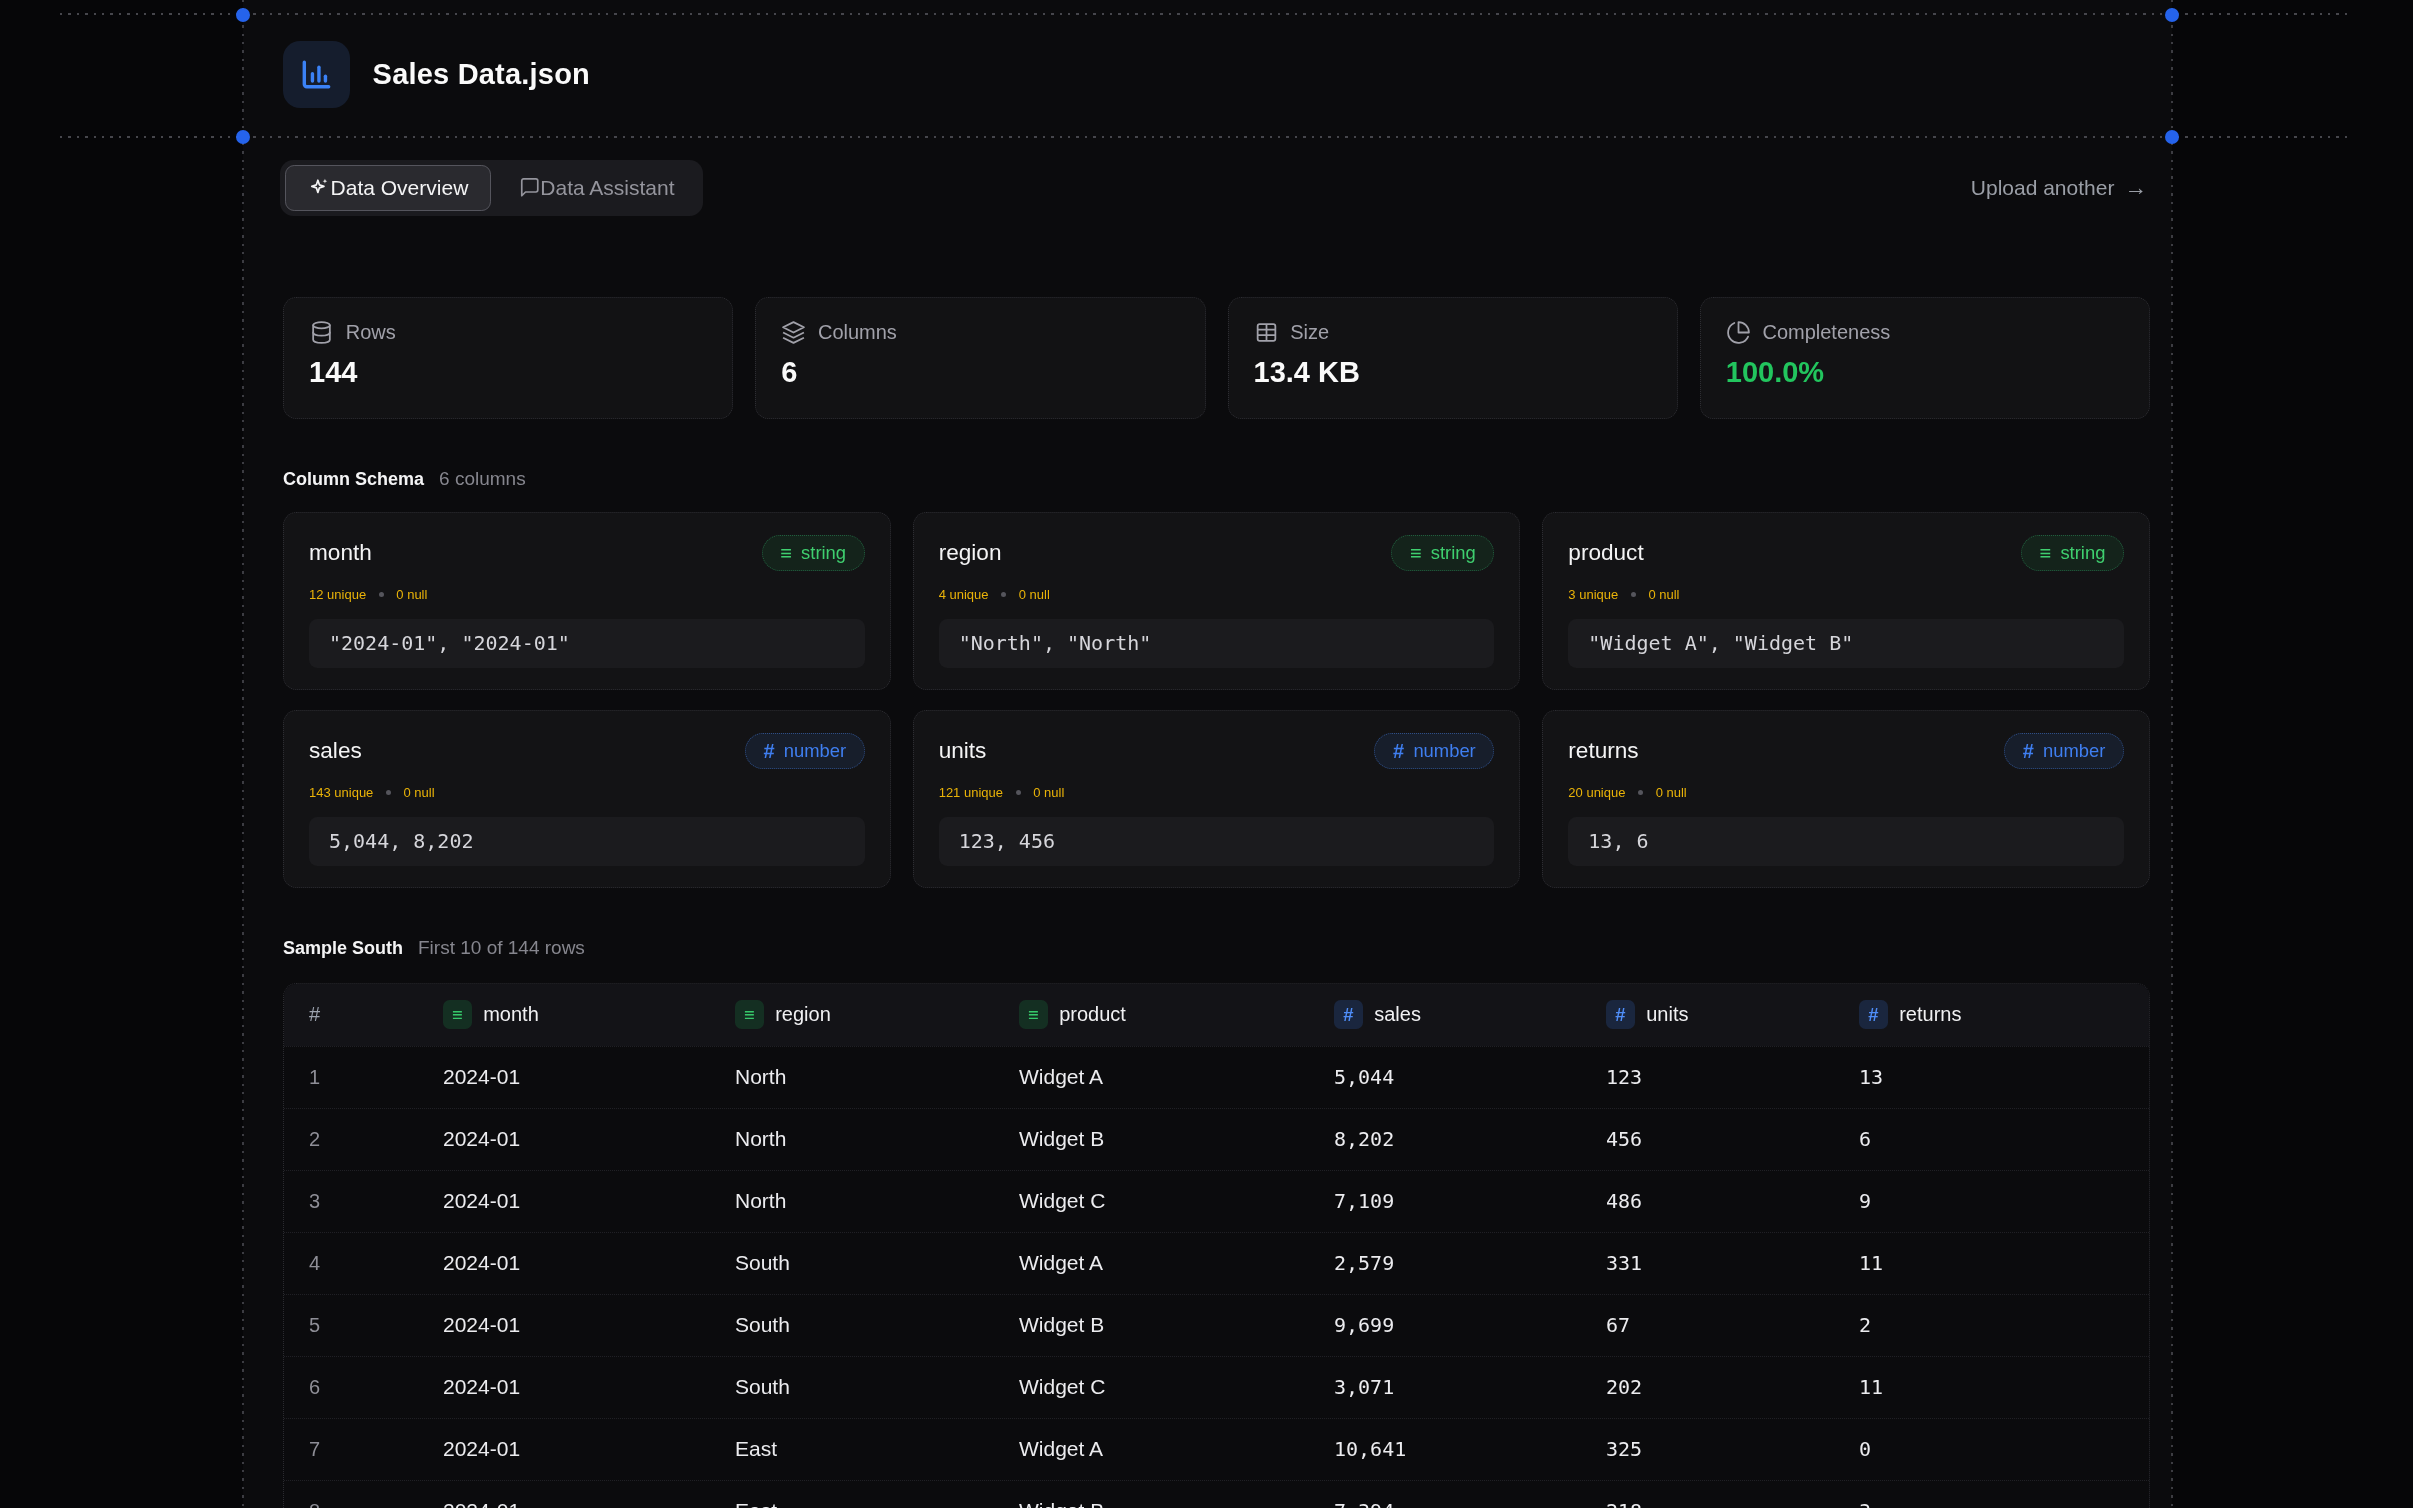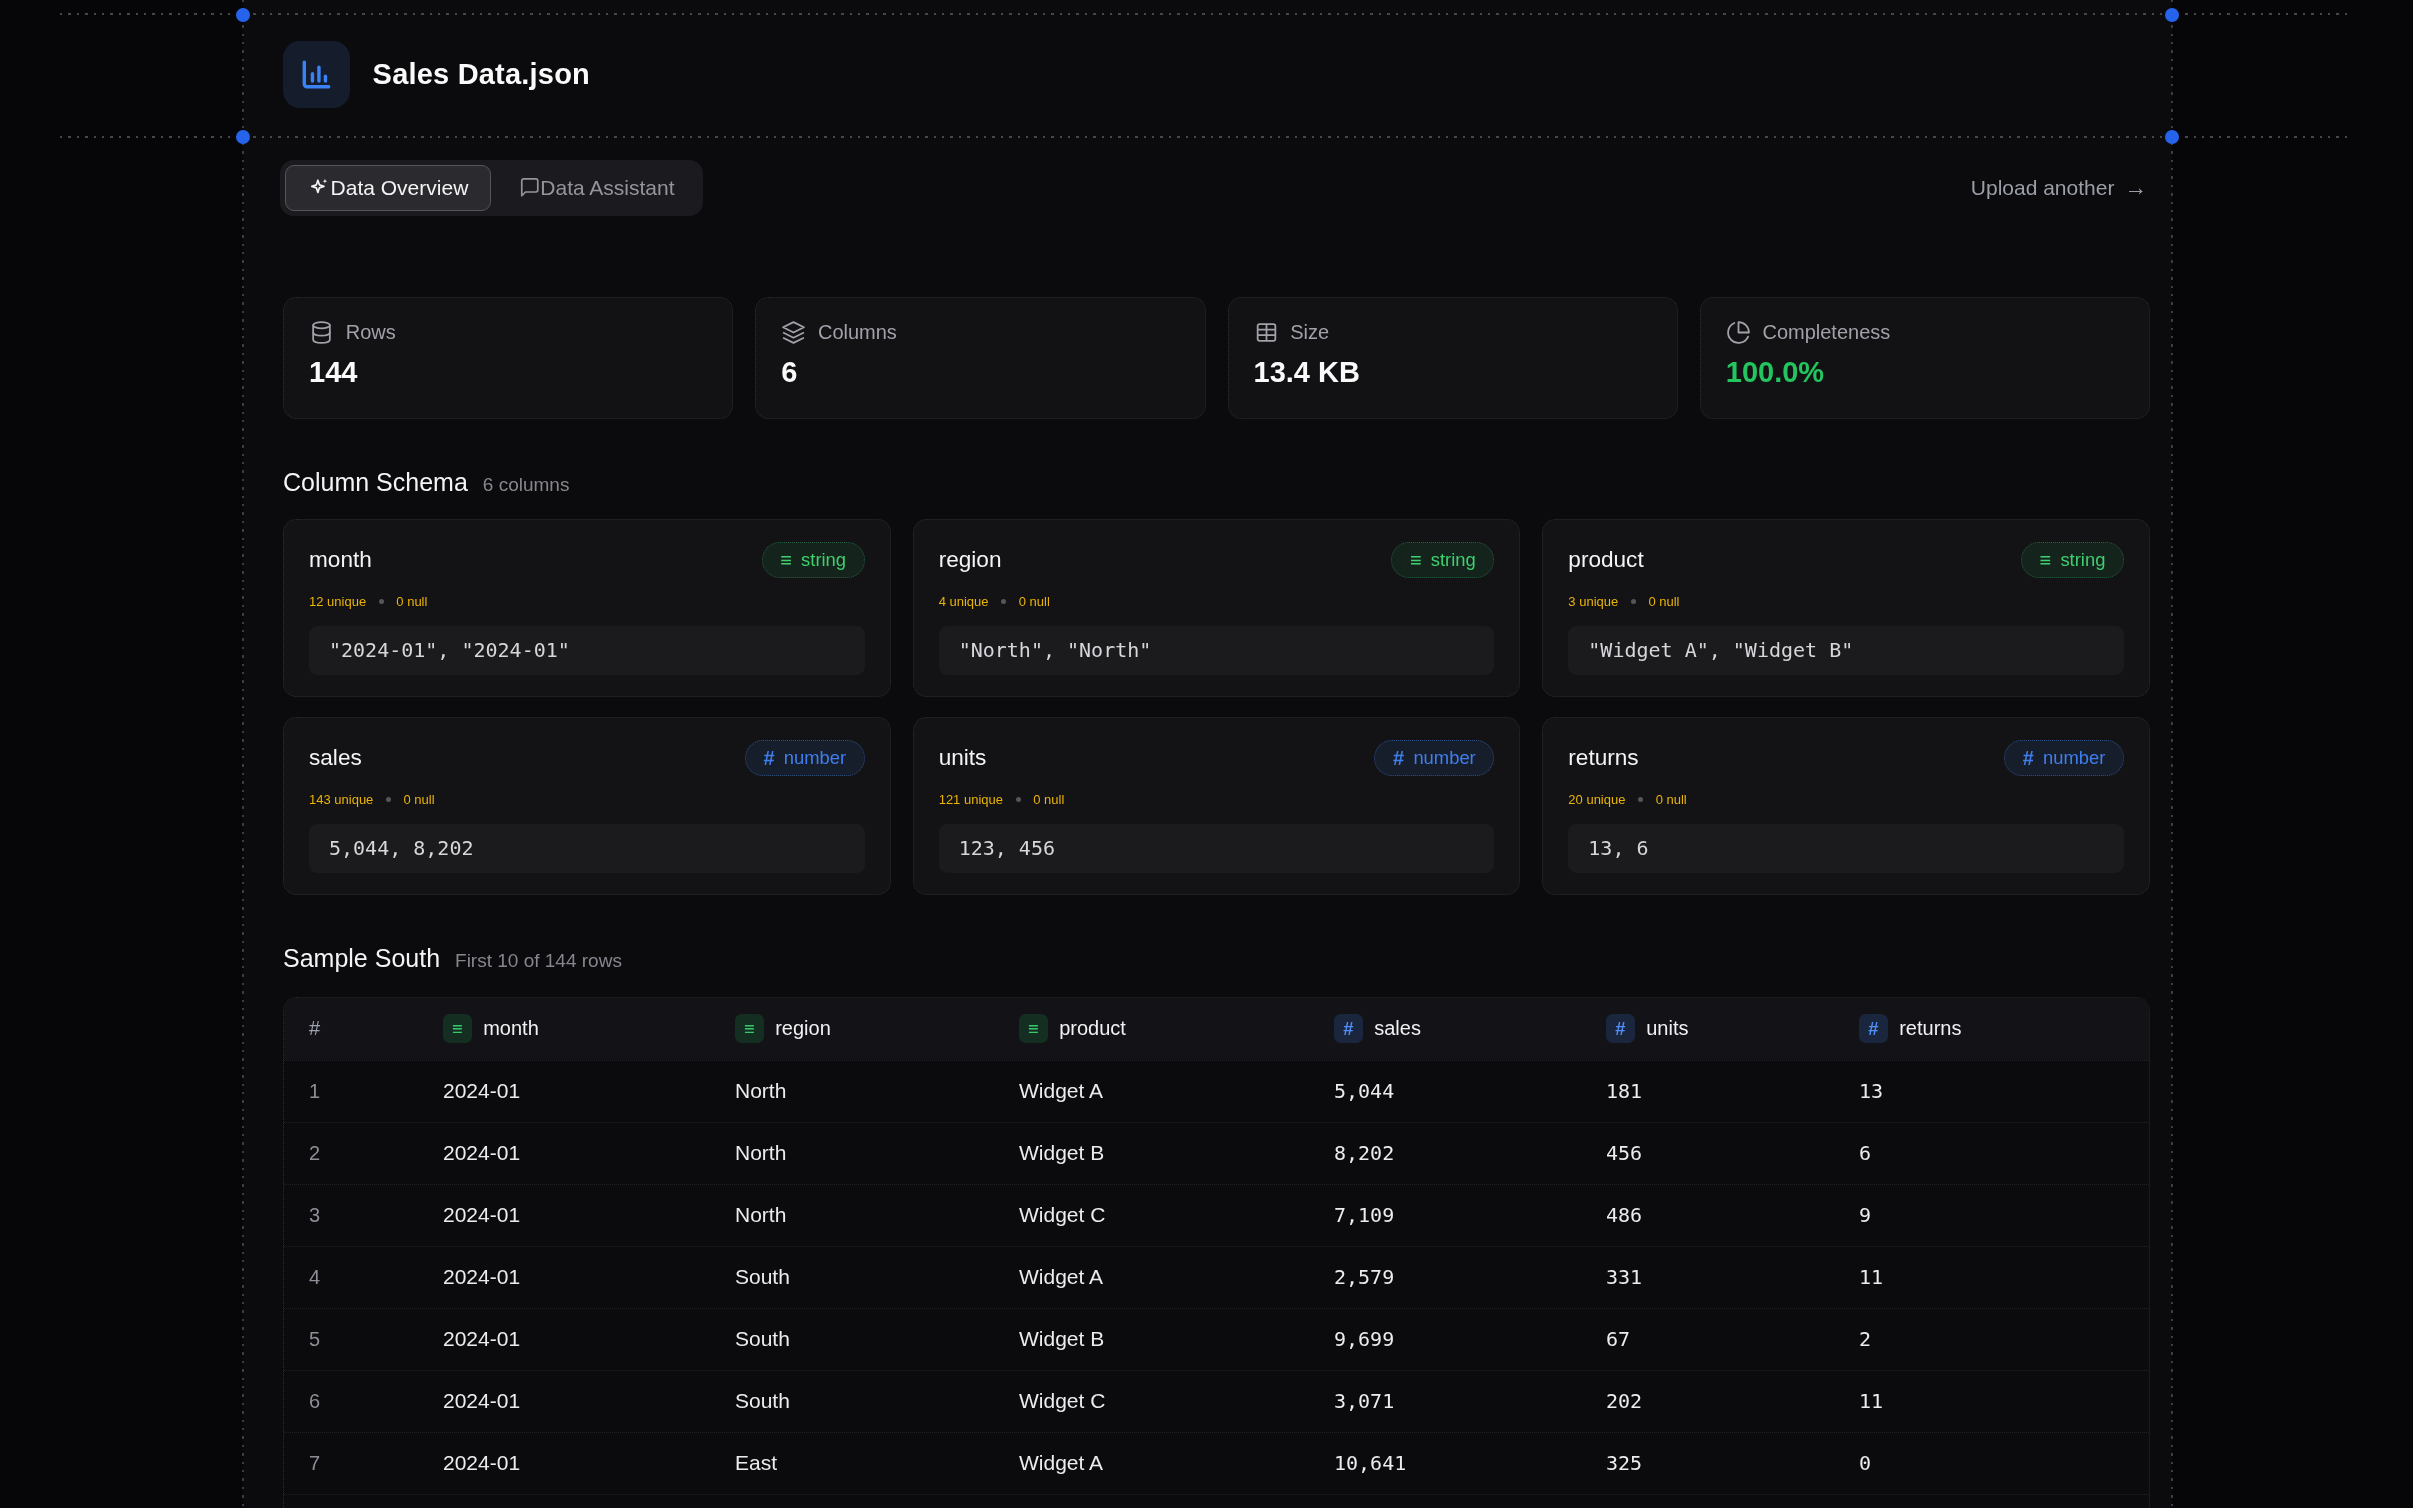--- a/index.html
+++ b/index.html
@@ -53,21 +53,21 @@
 
   .stats { margin-top:59px; display:grid; grid-template-columns:repeat(4,1fr); gap:22px; }
   .stat-card { height:122px; background:#121214; border:1.7px dotted #2d2d32;
     border-radius:13.4px; padding:22px 25px; }
   .stat-label { display:flex; align-items:center; gap:11.7px; color:#a1a1aa; font-size:20px; }
   .stat-label svg { display:block; flex:0 0 auto; }
   .stat-value { margin-top:11px; font-size:29px; font-weight:700; color:#fafafa; }
   .stat-value.green { color:#22c55e; }
 
   .section-head { margin-top:49px; display:flex; align-items:baseline; gap:15px; }
-  .section-title { font-size:25px; font-weight:400; color:#f4f4f5; }
+  .section-title { font-size:18px; font-weight:700; color:#f4f4f5; }
   .section-sub { font-size:19px; color:#86868e;text-align:right; }
 
   .schema-grid { margin-top:22px; display:grid; grid-template-columns:repeat(3,1fr);
     gap:20px 22px; }
   .scard { height:178px; background:#131315; border:1.7px dotted #2d2d32; border-radius:13.4px;
     padding:22px 25px; }
   .scard-top { display:flex; align-items:center; justify-content:space-between; }
   .sname { font-size:22.6px; font-weight:500; color:#f4f4f5; }
   .badge { display:inline-flex; align-items:center; gap:9.2px; padding:5.9px 17.6px;
     border-radius:837px; font-size:18.4px; }
@@ -333,21 +333,21 @@
         </div>
       </div>
 
       <div class="tbody">
         <div class="trow">
           <div class="c-idx">1</div>
           <div class="c-txt">2024-01</div>
           <div class="c-txt">North</div>
           <div class="c-txt">Widget A</div>
           <div class="c-num">5,044</div>
-          <div class="c-num">181</div>
+          <div class="c-num">123</div>
           <div class="c-num">13</div>
         </div>
         <div class="trow">
           <div class="c-idx">2</div>
           <div class="c-txt">2024-01</div>
           <div class="c-txt">North</div>
           <div class="c-txt">Widget B</div>
           <div class="c-num">8,202</div>
           <div class="c-num">456</div>
           <div class="c-num">6</div>

